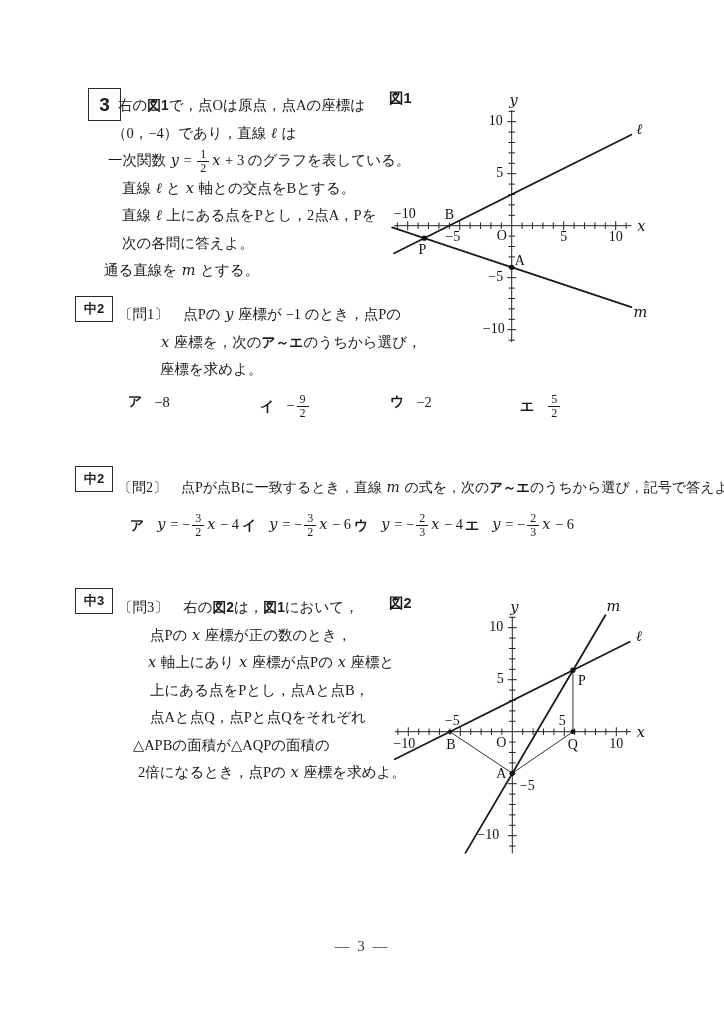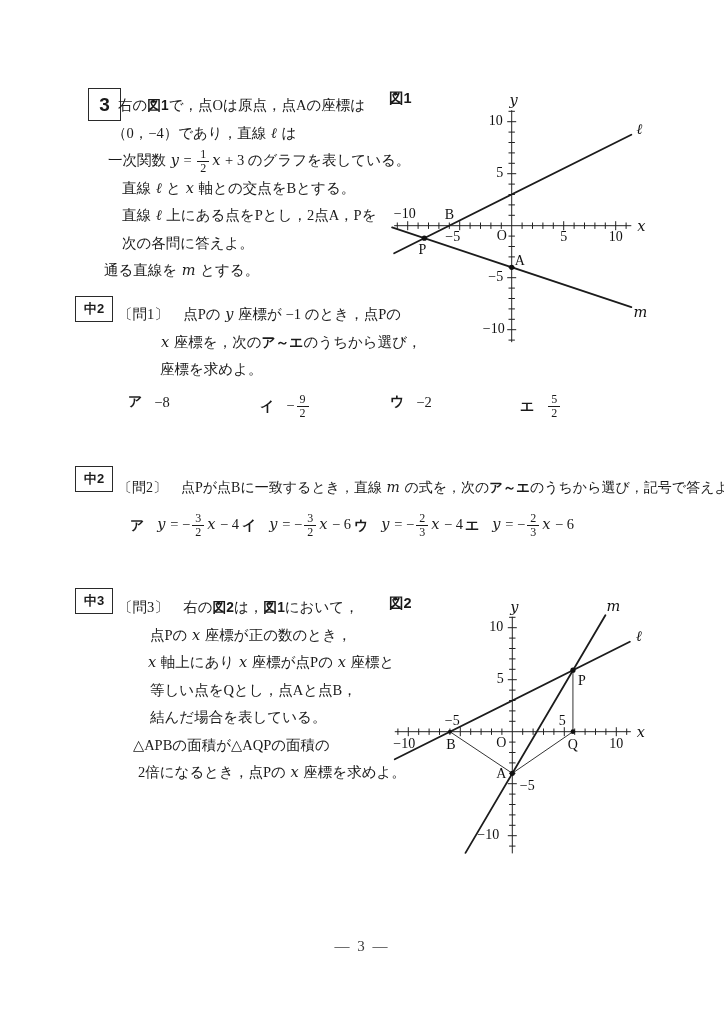--- a/index.html
+++ b/index.html
@@ -179,22 +179,22 @@
         <b class="cl">エ</b>
         <span class="cv"><i>y</i> = −<span class="frac"><span class="num">2</span><span class="den">3</span></span><i>x</i> − 6</span>
       </span>
   </div>
 
   <div class="qbadge abs" style="left:75px;top:588px">中3</div>
   <div class="abs" style="left:118px;top:594px">
     <div class="line">〔問3〕　右の<b class="goth">図2</b>は，<b class="goth">図1</b>において，</div>
     <div class="line" style="padding-left:32px">点Pの <i>x</i> 座標が正の数のとき，</div>
     <div class="line" style="padding-left:29px"><i>x</i> 軸上にあり <i>x</i> 座標が点Pの <i>x</i> 座標と</div>
-    <div class="line" style="padding-left:32px">等しい点をQとし，点Aと点B，</div>
-    <div class="line" style="padding-left:32px">結んだ場合を表している。</div>
+    <div class="line" style="padding-left:32px">上にある点をPとし，点Aと点B，</div>
+    <div class="line" style="padding-left:32px">点Aと点Q，点Pと点Qをそれぞれ</div>
     <div class="line" style="padding-left:15px">△APBの面積が△AQPの面積の</div>
     <div class="line" style="padding-left:20px">2倍になるとき，点Pの <i>x</i> 座標を求めよ。</div>
   </div>
 
   <div class="figcap abs" style="left:389px;top:594px">図2</div>
   <svg class="fig abs" style="left:378px;top:586px" width="346" height="300">
       <line x1="16.78" y1="145.7" x2="252.86" y2="145.7" stroke="#222" stroke-width="1"></line>
       <line x1="134.3" y1="30.779999999999973" x2="134.3" y2="267.38" stroke="#222" stroke-width="1"></line>
       <line x1="19.900000000000006" y1="142.5" x2="19.900000000000006" y2="148.89999999999998" stroke="#222" stroke-width="1"></line>
       <line x1="30.30000000000001" y1="141.2" x2="30.30000000000001" y2="150.2" stroke="#222" stroke-width="1"></line>

